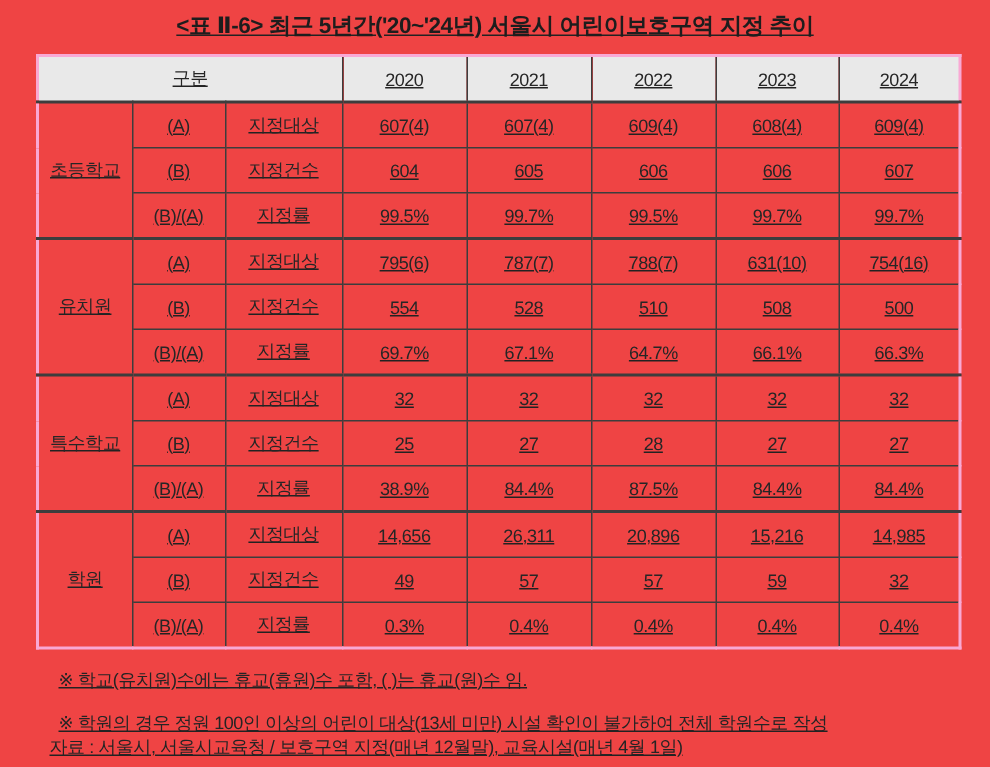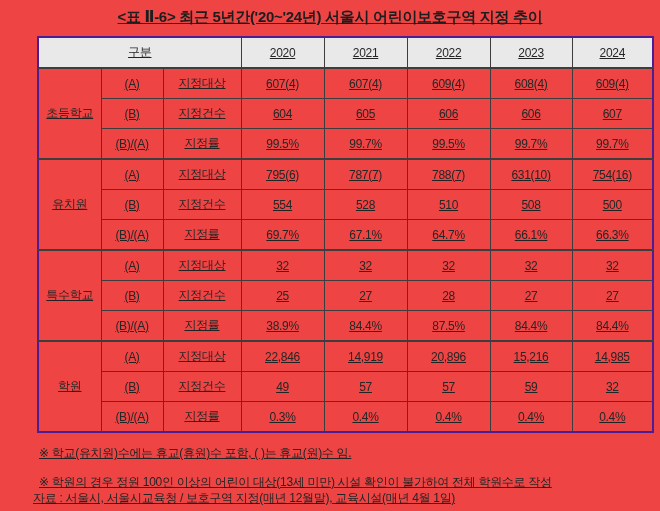--- a/index.html
+++ b/index.html
@@ -29,23 +29,23 @@
     margin-top: 10px;
     padding-right: 12px;
     text-align: right;
     font-size: 11.5px;
     color: #222222;
     letter-spacing: -0.3px;
   }
   table.data-table {
     border-collapse: collapse;
     table-layout: fixed;
-    margin: 9px 0 0 37px;
+    margin: 9px 0 0 24px;
     width: 615px;
-    border: 2px solid #4c1d95;
+    border: 2px solid #f9a8d4;
   }
   .data-table th, .data-table td {
     border: 1px solid #3d3d3d;
     height: 29px;
     padding: 0 2px;
     text-align: center;
     vertical-align: middle;
     font-size: 12px;
     font-weight: normal;
     color: #262626;
@@ -189,22 +189,22 @@
         <td>84.4%</td>
         <td>87.5%</td>
         <td>84.4%</td>
         <td>84.4%</td>
       </tr>
 
       <tr class="grp-first">
         <td rowspan="3">학원</td>
         <td>(A)</td>
         <td>지정대상</td>
-        <td>22,846</td>
-        <td>14,919</td>
+        <td>14,656</td>
+        <td>26,311</td>
         <td>20,896</td>
         <td>15,216</td>
         <td>14,985</td>
       </tr>
       <tr>
         <td>(B)</td>
         <td>지정건수</td>
         <td>49</td>
         <td>57</td>
         <td>57</td>

